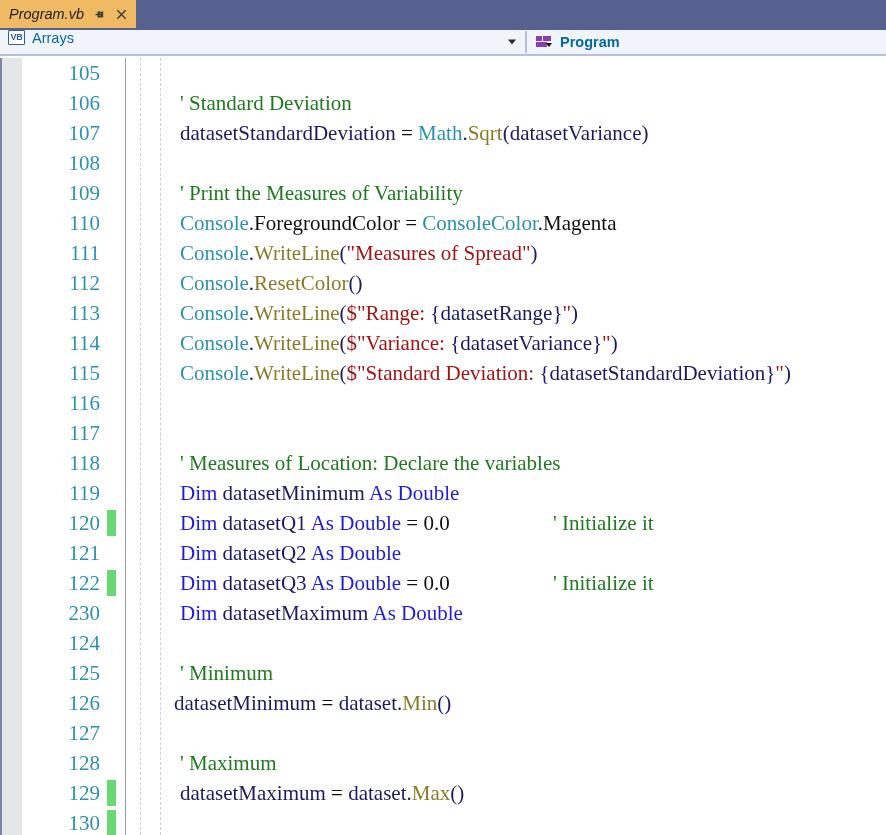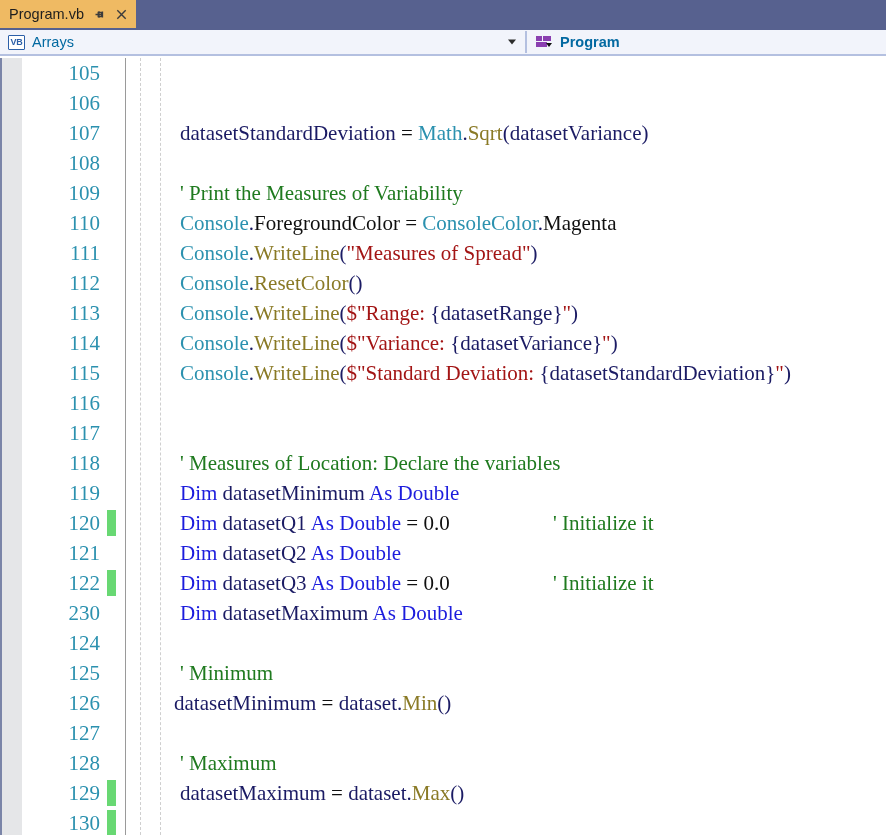--- a/index.html
+++ b/index.html
@@ -18,20 +18,21 @@
     background: #ffffff;
   }
 
   
   .tabstrip {
     position: absolute;
     left: 0; top: 0;
     width: 886px; height: 36px;
     background: #57618f;
     border-bottom: 2px solid #f2c77e;
+    font-style: italic;
   }
   .tab-active {
     position: absolute;
     left: 0; top: 0;
     height: 28px;
     padding: 0 8px 0 9px;
     display: flex;
     align-items: center;
     gap: 9px;
     background: #efba63;
@@ -57,21 +58,20 @@
     width: 886px; height: 26px;
     background: #f2f4fb;
     border-bottom: 2px solid #b4c0e0;
     display: flex;
     align-items: stretch;
   }
   .nav-left {
     position: relative;
     width: 525px;
     display: flex;
-    align-items: center;
     padding-left: 8px;
     gap: 7px;
   }
   .nav-left .caret {
     position: absolute;
     right: 9px; top: 50%;
     transform: translateY(-50%);
     width: 0; height: 0;
     border-left: 4.5px solid transparent;
     border-right: 4.5px solid transparent;
@@ -258,20 +258,21 @@
     <div class="selection-strip"></div>
     <div class="gutter-rule"></div>
     <div class="indent-guide g1"></div>
     <div class="indent-guide g2"></div>
     <div class="lines" id="lines">
         <div class="line">
           <div class="lineno">105</div>
         </div>
         <div class="line">
           <div class="lineno">106</div>
+          <div class="code" style="left: 178px;"><span class="t-com">' Standard Deviation</span></div>
         </div>
         <div class="line">
           <div class="lineno">107</div>
           <div class="code" style="left: 178px;"><span class="t-id">datasetStandardDeviation </span><span class="t-pln">= </span><span class="t-cls">Math</span><span class="t-pun">.</span><span class="t-mth">Sqrt</span><span class="t-pun">(</span><span class="t-id">datasetVariance</span><span class="t-pun">)</span></div>
         </div>
         <div class="line">
           <div class="lineno">108</div>
         </div>
         <div class="line">
           <div class="lineno">109</div>

